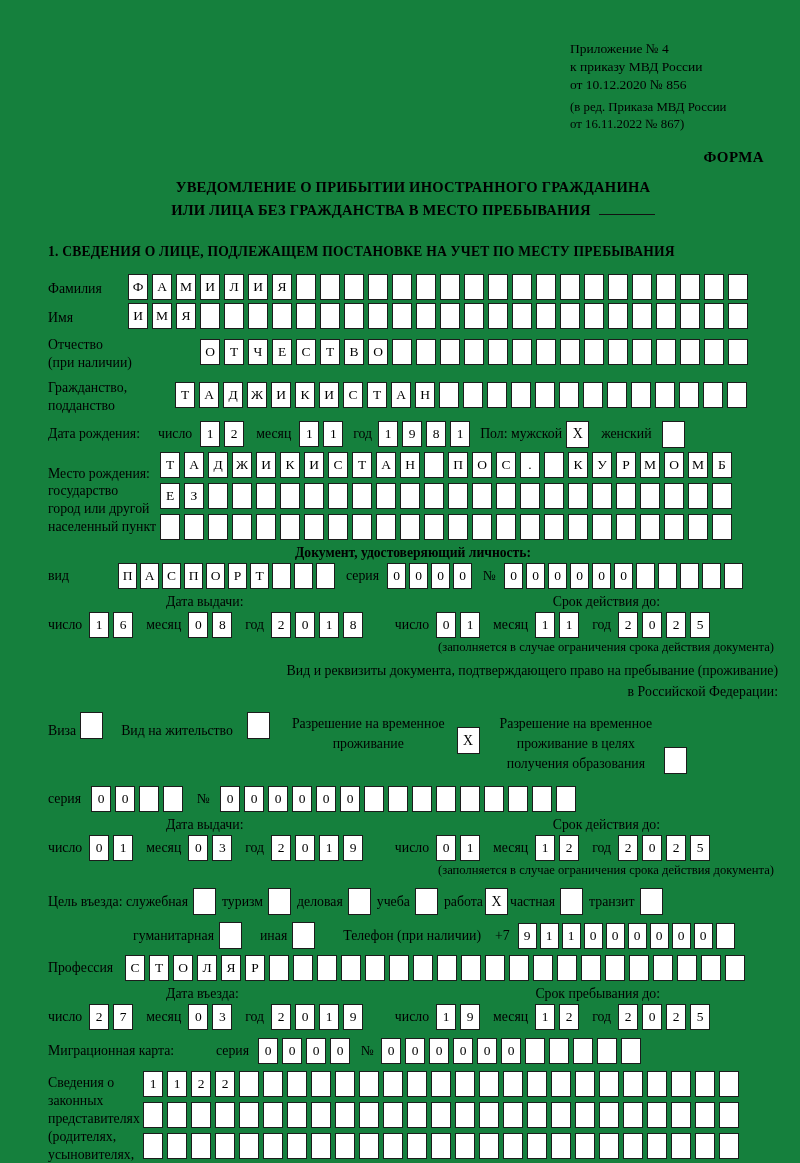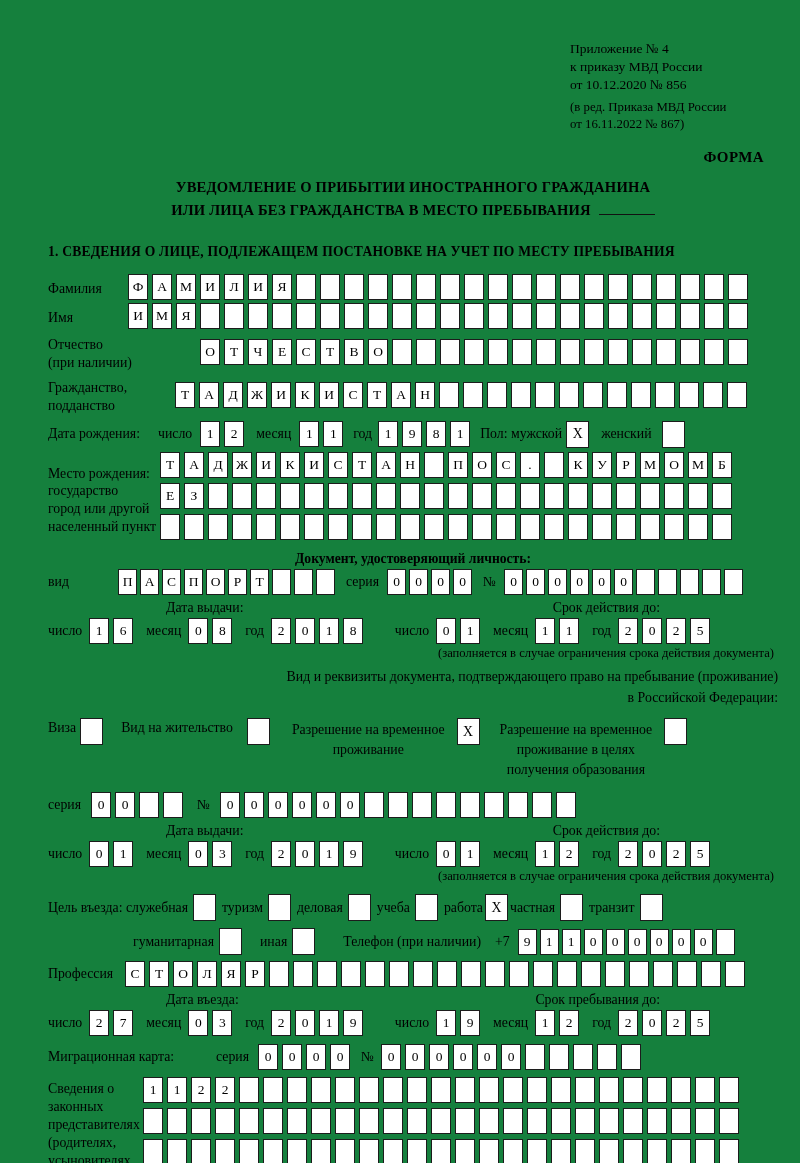--- a/index.html
+++ b/index.html
@@ -20,37 +20,37 @@
   .lbl { font-size:13.8px; line-height:1.3; flex:none; padding-top:4px; }
   .cells { display:flex; flex:none; }
   .cell { width:20px; height:26px; border:1.6px solid #1c1c1c; margin-right:4px; display:flex; align-items:center; justify-content:center; font-size:13.5px; flex:none; background:#fff; }
   .tight .cell { width:19px; margin-right:3px; }
   .cbox { width:23px; height:27px; border:1.6px solid #1c1c1c; display:inline-flex; align-items:center; justify-content:center; font-size:13.8px; flex:none; margin:0 4px; background:#fff; }
   .inline-lbl { font-size:13.8px; padding-top:4px; flex:none; }
 
   .stack { display:flex; flex-direction:column; }
   .stack .cells { margin-bottom:5px; }
 
-  .center-b { text-align:center; font-weight:bold; font-size:13.6px; margin-top:6px; }
+  .center-b { text-align:center; font-weight:bold; font-size:13.6px; }
 
   .dhead { display:flex; font-size:13.8px; margin-top:5px; }
   .dhead .h-left { margin-left:118px; }
   .dhead .h-right { margin-left:auto; margin-right:118px; }
   .dline { display:flex; align-items:center; margin-top:2px; }
   .dgroup { display:flex; align-items:center; }
   .dgroup .inline-lbl { padding-top:0; margin-right:7px; }
   .dgroup .cells { margin-right:9px; }
   .dgroup .cells:last-child { margin-right:0; }
   .dg-right { margin-left:auto; margin-right:64px; }
   .note { font-size:12.6px; text-align:right; margin-top:2px; padding-right:4px; }
 
   .plain { font-size:13.8px; margin-top:6px; line-height:1.5;text-align:right; }
 
   .optrow { display:flex; align-items:flex-start; margin-top:8px; font-size:13.8px; }
-  .opt { display:flex; align-items:flex-start; }
+  .opt { display:flex; align-items:flex-end; }
   .opt .txt { padding-top:4px; }
   .opt .multiline { text-align:center; line-height:1.45; padding-top:4px; }
   .opt .cbox { margin-top:2px; }
 
   .purpose { display:flex; align-items:center; font-size:13.8px; margin-top:10px; flex-wrap:nowrap; }
   .purpose .cbox { margin:0 6px 0 5px; }
 </style>
 </head>
 <body>
 

